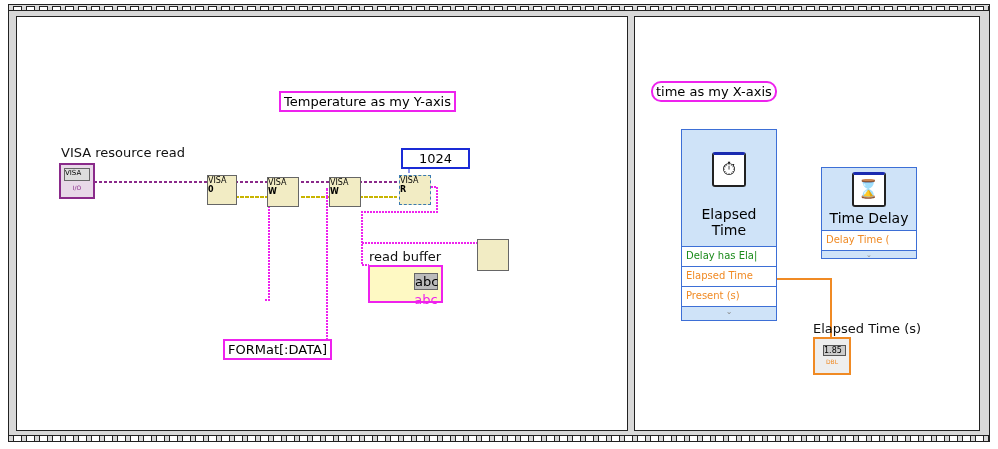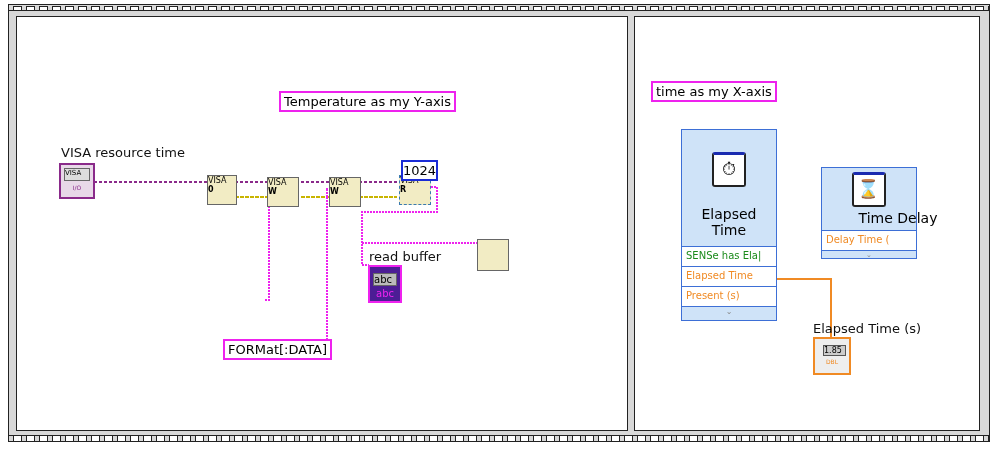--- a/index.html
+++ b/index.html
@@ -5,21 +5,21 @@
   body { margin:0; width:998px; height:449px; background:#fff; position:relative; overflow:hidden; font-family:"DejaVu Sans", sans-serif; }
   .frame { position:absolute; left:8px; top:10px; width:982px; height:430px; background:#d8d8d8; border:1px solid #222; box-sizing:border-box; }
   .filmtop, .filmbot { position:absolute; left:8px; width:982px; height:10px; display:flex; gap:4px; padding-left:4px; box-sizing:border-box; overflow:hidden; background:#d8d8d8; border:1px solid #222;}
   .filmtop { top:4px; } .filmbot { top:432px; }
   .filmtop span, .filmbot span { display:block; width:7px; height:6px; border:1px solid #222; background:#fff; margin-top:1px; flex:none;}
   .pane { position:absolute; background:#fff; border:1px solid #222; }
   .pane.left { left:16px; top:16px; width:610px; height:413px; }
   .pane.right { left:634px; top:16px; width:344px; height:413px; }
   .lbl { position:absolute; font-size:13px; color:#111; white-space:nowrap; font-family:"DejaVu Sans", sans-serif; }
   .strconst { position:absolute; border:2px solid #ee22ee; background:#fff; padding:1px 3px; font-size:13px; white-space:nowrap; }
-  .numconst { position:absolute; border:2px solid #1a2bd6; background:#fff; padding:1px 0; font-size:13px;margin-top:12px; }
+  .numconst { position:absolute; border:2px solid #1a2bd6; background:#fff; padding:1px 16px; font-size:13px; }
   .node { position:absolute; background:#f2ecc4; border:1px solid #666; font-size:8px; }
   svg.wires { position:absolute; left:0; top:0; }
   .exnode { position:absolute; background:#cfe3f8; border:1px solid #3d6fd6; box-sizing:border-box; }
   .exrow { height:19px; border-top:1px solid #3d6fd6; background:#fff; font-size:10px; line-height:18px; padding-left:4px; white-space:nowrap; overflow:hidden; position:relative;}
   .icon-box { position:absolute; width:30px; height:30px; border:2px solid #222; border-top:3px solid #1a2bb0; border-radius:3px; background:#fff; text-align:center; font-size:18px; line-height:28px; }
 </style>
 </head>
 <body>
 
 <div class="filmtop" id="ft">
@@ -185,57 +185,57 @@
     <path d="M62 165 H190" stroke="#8a2a8a" stroke-width="2" stroke-dasharray="3 2" fill="none"></path>
     <path d="M218 165 H255 M284 165 H312 M342 165 H380" stroke="#8a2a8a" stroke-width="2" stroke-dasharray="3 2" fill="none"></path>
     <path d="M218 180 H255 M284 180 H312 M342 180 H380" stroke="#c8b400" stroke-width="2" stroke-dasharray="4 1" fill="none"></path>
     <path d="M252 180 V283 H248" stroke="#ee22ee" stroke-width="2" stroke-dasharray="2 1" fill="none"></path>
     <path d="M310 180 V330" stroke="#ee22ee" stroke-width="2" stroke-dasharray="2 1" fill="none"></path>
     <path d="M330 180 V172 H308 M310 172 V180" stroke="#ee22ee" stroke-width="2" stroke-dasharray="2 1" fill="none"></path>
     <path d="M414 170 H420 V195 H345 V248 H352 M345 226 H460" stroke="#ee22ee" stroke-width="2" stroke-dasharray="2 1" fill="none"></path>
     <path d="M392 145 V156" stroke="#1a2bd6" stroke-width="1" fill="none"></path>
   </svg>
   <div class="strconst" style="left:262px;top:74px;">Temperature as my Y-axis</div>
-  <div class="lbl" style="left:44px;top:128px;">VISA resource time</div>
+  <div class="lbl" style="left:44px;top:128px;">VISA resource read</div>
   <div style="position:absolute;left:42px;top:146px;width:32px;height:32px;border:2px solid #8a2a8a;background:#e8d8e8;">
     <div style="margin:3px;background:#ddd;border:1px solid #666;font-size:7px;height:11px;">VISA</div>
     <div style="font-size:6px;color:#8a2a8a;text-align:center;">I/O</div>
   </div>
   <div class="node" style="left:190px;top:158px;width:28px;height:28px;"><span>VISA</span><br><b>0</b></div>
   <div class="node" style="left:250px;top:160px;width:30px;height:28px;"><span>VISA</span><br><b>W</b></div>
   <div class="node" style="left:312px;top:160px;width:30px;height:28px;"><span>VISA</span><br><b>W</b></div>
   <div class="node" style="left:382px;top:158px;width:30px;height:28px;border:1px dashed #3a7ab0;"><span>VISA</span><br><b>R</b></div>
   <div class="numconst" style="left:384px;top:131px;">1024</div>
   <div class="lbl" style="left:352px;top:232px;">read buffer</div>
-  <div style="position:absolute;left:351px;top:248px;width:30px;height:34px;border:2px solid #ee22ee;background:#4c1d95;font-size:10px;">
+  <div style="position:absolute;left:351px;top:248px;width:30px;height:34px;border:2px solid #ee22ee;background:#fef9c3;font-size:13px;padding-left:41px;">
     <div style="margin:6px 3px 2px;background:#bbb;border:1px solid #666;">abc</div>
     <div style="text-align:center;color:#ee22ee;">abc</div>
   </div>
   <div class="node" style="left:460px;top:222px;width:30px;height:30px;"></div>
   <div class="strconst" style="left:206px;top:322px;">FORMat[:DATA]</div>
 </div>
 
 <div class="pane right">
   <svg class="wires" width="344" height="413">
     <path d="M142 262 H196 V340" stroke="#f08a24" stroke-width="2" fill="none"></path>
   </svg>
-  <div class="strconst" style="left:16px;top:64px;">time as my X-axis</div>
+  <div class="strconst" style="left:16px;top:64px;border-radius:10px;">time as my X-axis</div>
   <div class="exnode" style="left:46px;top:112px;width:96px;height:192px;">
     <div class="icon-box" style="left:30px;top:22px;">⏱</div>
     <div style="position:absolute;top:76px;width:100%;text-align:center;font-size:14px;"><span>Elapsed</span><br><span>Time</span></div>
     <div style="position:absolute;top:116px;width:100%;">
-      <div class="exrow" style="color:#1a8a1a;">SENSe has Ela|</div>
+      <div class="exrow" style="color:#1a8a1a;">Delay has Ela|</div>
       <div class="exrow" style="color:#f08a24;">Elapsed Time</div>
       <div class="exrow" style="color:#f08a24;text-align:left;">Present (s)</div>
       <div style="height:10px;border-top:1px solid #3d6fd6;text-align:center;font-size:8px;color:#888;">⌄</div>
     </div>
   </div>
   <div class="exnode" style="left:186px;top:150px;width:96px;height:92px;">
     <div class="icon-box" style="left:30px;top:4px;">⌛</div>
-    <div style="position:absolute;top:42px;width:100%;text-align:center;font-size:14px;padding-left:29px;">Time Delay</div>
+    <div style="position:absolute;top:42px;width:100%;text-align:center;font-size:14px;">Time Delay</div>
     <div style="position:absolute;top:62px;width:100%;">
       <div class="exrow" style="color:#f08a24;">Delay Time (</div>
       <div style="height:8px;border-top:1px solid #3d6fd6;text-align:center;font-size:7px;color:#888;">⌄</div>
     </div>
   </div>
   <div class="lbl" style="left:178px;top:304px;">Elapsed Time (s)</div>
   <div style="position:absolute;left:178px;top:320px;width:34px;height:34px;border:2px solid #f08a24;background:#eee;font-size:8px;">
     <div style="margin:6px 3px 2px 8px;background:#ccc;border:1px solid #555;">1.85</div>
     <div style="text-align:center;color:#f08a24;font-size:6px;">DBL</div>
   </div>

